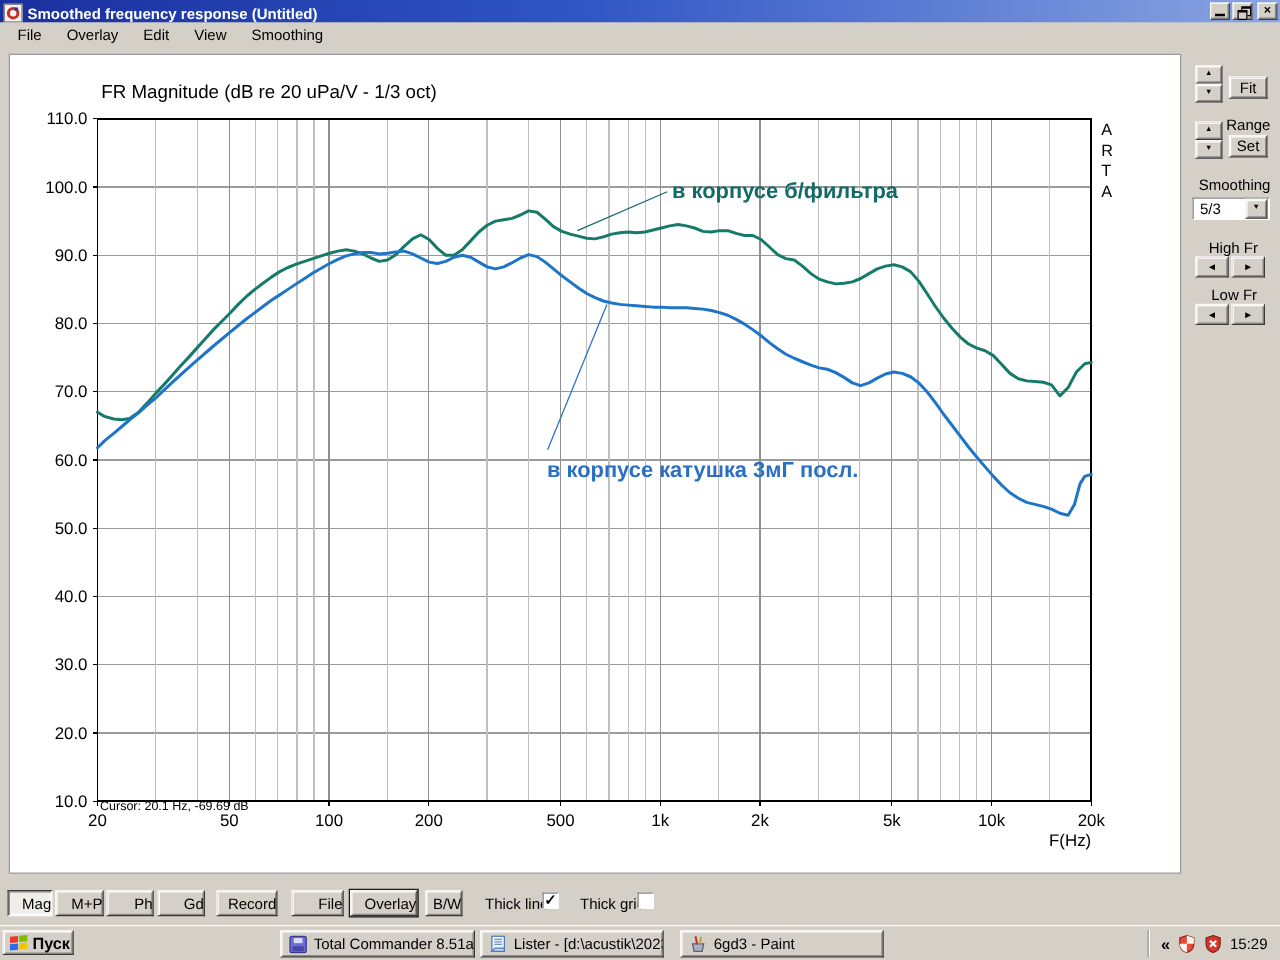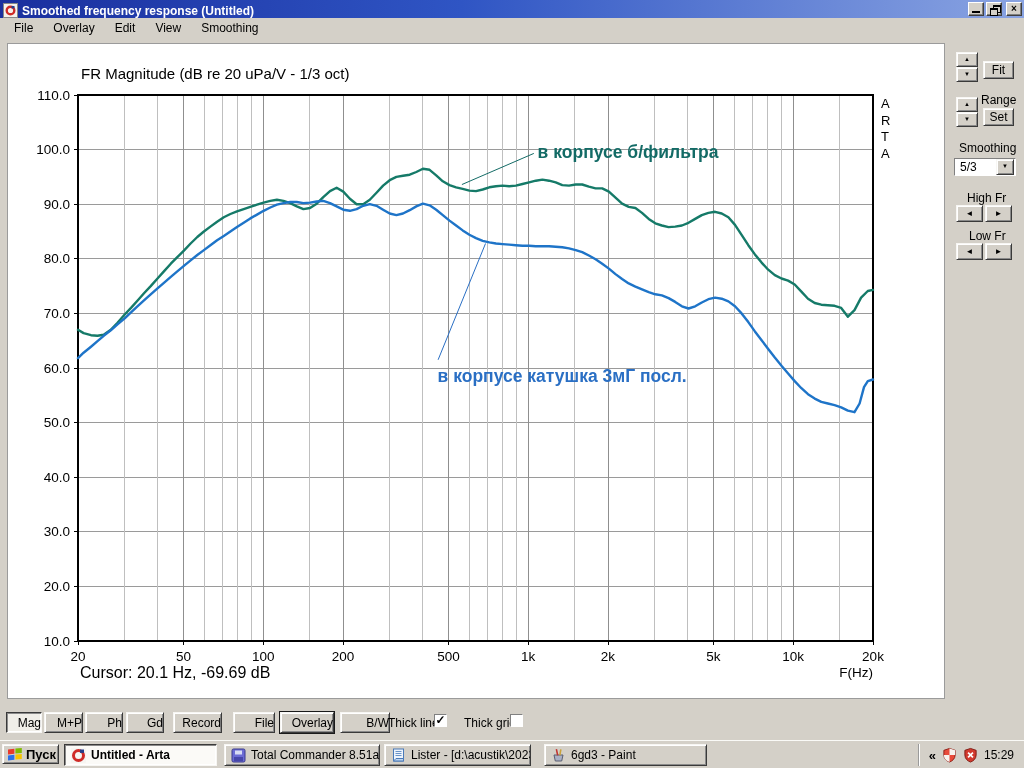--- a/index.html
+++ b/index.html
@@ -24,21 +24,21 @@
 
   
   .menubar{position:absolute;left:0;top:18px;width:1024px;height:20px;background:#d4d0c8;
     display:flex;align-items:center;padding-left:4px;font-size:12px;color:#000;}
   .menu-item{padding:2px 10px 3px 10px;}
 
   
   .chart-panel{position:absolute;left:8px;top:44px;width:936px;height:654px;background:#fff;
     box-shadow:0 0 0 1px #9b9b9b;}
   .chart-title{position:absolute;left:73px;top:21px;font-size:15px;color:#000;white-space:nowrap;}
-  .cursor-row{position:absolute;left:72px;top:620px;font-size:16px;color:#000;white-space:nowrap;}
+  .cursor-row{position:absolute;left:72px;top:596px;font-size:10px;color:#000;white-space:nowrap;}
   #fr-plot{position:absolute;left:0;top:0;}
 
   
   .side-panel{position:absolute;left:950px;top:40px;width:74px;height:260px;font-size:12px;color:#000;}
   .raised{background:#d4d0c8;border:1px solid;border-color:#f7f6f3 #3a3a3a #3a3a3a #f7f6f3;
     box-shadow:inset 1px 1px 0 #fff,inset -1px -1px 0 #8a8a8a;}
   .sp-abs{position:absolute;box-sizing:border-box;}
   .spin-btn{width:22px;height:15px;font-size:6px;line-height:11px;text-align:center;padding:0;color:#000;}
   .cmd-btn{font-size:12px;text-align:center;padding:0;color:#000;}
   .arrow-btn{width:27px;height:17px;font-size:8px;line-height:13px;text-align:center;padding:0;color:#000;}
@@ -244,48 +244,40 @@
   </div>
 
   <div class="toolbar">
     <button class="tb-btn raised pressed" style="left:6px;width:36px;">Mag</button>
     <button class="tb-btn raised" style="left:44px;width:39px;">M+P</button>
     <button class="tb-btn raised" style="left:85px;width:38px;">Ph</button>
     <button class="tb-btn raised" style="left:126px;width:38px;">Gd</button>
     <button class="tb-btn raised" style="left:173px;width:49px;">Record</button>
     <button class="tb-btn raised" style="left:233px;width:42px;">File</button>
     <button class="tb-btn raised default" style="left:280px;width:54px;">Overlay</button>
-    <button class="tb-btn raised" style="left:340px;width:50px;">B/W</button>
+    <button class="tb-btn raised" style="left:340px;width:30px;">B/W</button>
     <span class="cb-label" style="left:388px;">Thick line</span>
     <span class="checkbox" style="left:434px;">✓</span>
     <span class="cb-label" style="left:464px;">Thick grid</span>
     <span class="checkbox" style="left:510px;"></span>
   </div>
 
   <div class="taskbar">
     <button class="start-btn raised">
       <svg class="icon16" width="16" height="14" viewBox="0 0 16 14">
           <g transform="skewY(-6) translate(0,1.5)">
             <rect x="1" y="1" width="6.4" height="5" fill="#e8392b"></rect>
             <rect x="8.4" y="1" width="6.4" height="5" fill="#7fba00"></rect>
             <rect x="1" y="7" width="6.4" height="5" fill="#2a6fe8"></rect>
             <rect x="8.4" y="7" width="6.4" height="5" fill="#f5c400"></rect>
           </g>
         </svg>
       <span>Пуск</span>
     </button>
 
-    <button class="task-btn raised active" style="left:64px;width:153px;">
-      <svg class="icon16" width="15" height="15" viewBox="0 0 15 15">
-          <rect x="0" y="0" width="15" height="15" fill="#f6f5f2"></rect>
-          <circle cx="7.5" cy="7.5" r="5" fill="none" stroke="#cf2b28" stroke-width="3"></circle>
-          <rect x="9" y="1.5" width="4" height="3.4" fill="#27408b"></rect>
-        </svg>
-      <span>Untitled - Arta</span>
-    </button>
     <button class="task-btn raised" style="left:224px;width:156px;">
       <svg class="icon16" width="15" height="15" viewBox="0 0 15 15">
           <rect x="1" y="1" width="13" height="13" rx="1.5" fill="#6b6bd4" stroke="#3a3a8c"></rect>
           <rect x="4" y="2.5" width="7" height="4" fill="#d8dcf4"></rect>
           <rect x="3" y="9" width="9" height="4" fill="#4646aa"></rect>
         </svg>
       <span>Total Commander 8.51a ...</span>
     </button>
     <button class="task-btn raised" style="left:384px;width:147px;">
       <svg class="icon16" width="15" height="15" viewBox="0 0 15 15">

